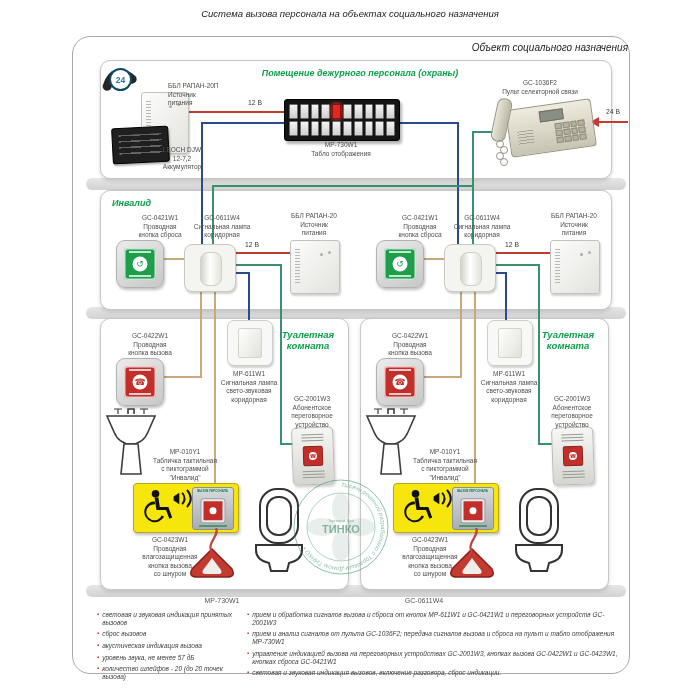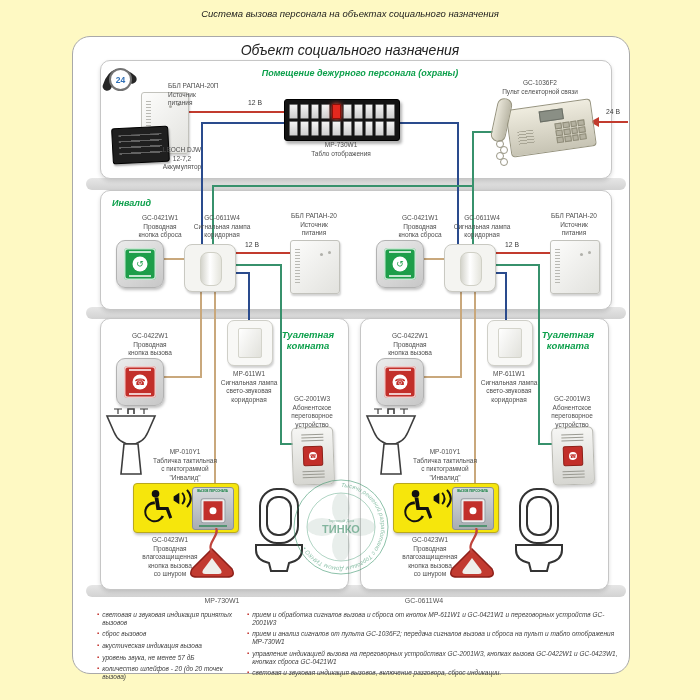--- a/index.html
+++ b/index.html
@@ -1,23 +1,23 @@
 <!DOCTYPE html>
 <html><head>
 <meta charset="utf-8">
 <style>
   html,body{margin:0;padding:0;background:#e7f2e9;font-family:"Liberation Sans",sans-serif;}
-  #stage{position:relative;width:700px;height:700px;background:#fef9c3;overflow:hidden;text-decoration:underline;}
+  #stage{position:relative;width:700px;height:700px;background:#ffffff;overflow:hidden;text-decoration:underline;}
 
   .page-title{position:absolute;left:0;top:8px;width:700px;text-align:center;
     font-style:italic;font-size:9.5px;color:#1b1b1b;z-index:5;}
   .big-box{position:absolute;left:72px;top:36px;width:556px;height:636px;background:#fff;
     border:1px solid #a9a9a9;border-radius:18px;z-index:1;}
-  .facility-title{position:absolute;left:72px;top:42px;width:556px;text-align:center;
-    font-style:italic;font-size:14px;color:#222;z-index:5;}
+  .facility-title{position:absolute;left:72px;top:42px;width:556px;text-align:right;
+    font-style:italic;font-size:10px;color:#222;z-index:5;}
 
   .gap-band{position:absolute;left:86px;width:540px;height:12px;border-radius:6px;
     background:linear-gradient(#e6e6e6,#d2d2d2);z-index:1;}
 
   .sec-box{position:absolute;background:#fff;border:1px solid #c6c6c6;border-radius:10px;
     box-shadow:0 2px 4px rgba(0,0,0,.14);z-index:2;}
   .sec-title{position:absolute;font-style:italic;font-weight:bold;font-size:9px;color:#0da04c;z-index:6;}
 
   .lbl{position:absolute;width:90px;text-align:center;font-size:6.5px;line-height:8.6px;color:#4e4e4e;z-index:6;}
   .cap{position:absolute;width:180px;text-align:center;font-size:7px;color:#555;z-index:6;}
@@ -91,21 +91,21 @@
   .sign-pic{position:absolute;right:4px;top:3px;width:40px;height:41px;border-radius:3px;
     background:linear-gradient(#d7dbde,#a8adb2);border:1px solid #8b9095;}
   .sign-pic-txt{font-size:7px;transform:scale(.42);transform-origin:center top;color:#0a7c3a;font-weight:bold;
     text-align:center;width:238%;margin-left:-69%;margin-top:1px;white-space:nowrap;line-height:7px;}
   .sign-btn-red{position:absolute;left:50%;top:50%;width:19px;height:19px;transform:translate(-50%,-42%);
     background:#c22f2a;border:2px solid #ececec;border-radius:2px;box-shadow:0 0 0 1px #9aa0a6;
     display:flex;align-items:center;justify-content:center;}
   .sign-btn-red .circ{width:7px;height:7px;background:#fff;border-radius:50%;}
   .sign-pic-line{position:absolute;bottom:2px;left:15%;width:70%;height:2px;background:#0a7c3a;opacity:.55;}
 
-  .badge24{position:absolute;width:19px;height:19px;border:2px solid #737373;border-radius:50%;background:#fff;
+  .badge24{position:absolute;width:19px;height:19px;border:2px solid #0c4a6e;border-radius:50%;background:#fff;
     color:#2f6fb5;font-size:8.5px;font-weight:bold;display:flex;align-items:center;justify-content:center;z-index:5;}
 
   .feat{position:absolute;z-index:6;font-style:italic;font-size:6.5px;line-height:7.8px;color:#3c3c3c;}
   .feat .it{display:flex;margin-bottom:3.8px;}
   .feat .it::before{content:"▪";color:#c22f2a;font-size:6px;line-height:7.8px;margin-right:3px;}
 
   .wm{position:absolute;z-index:7;opacity:.55;}
   svg{display:block;}
 </style>
 </head>

